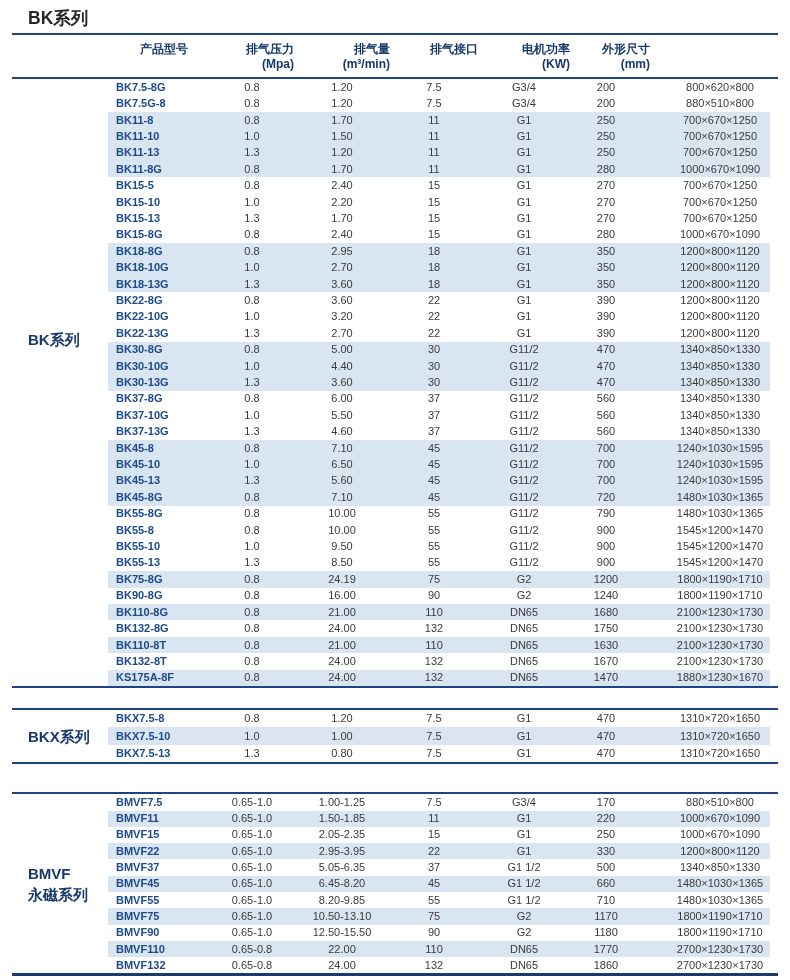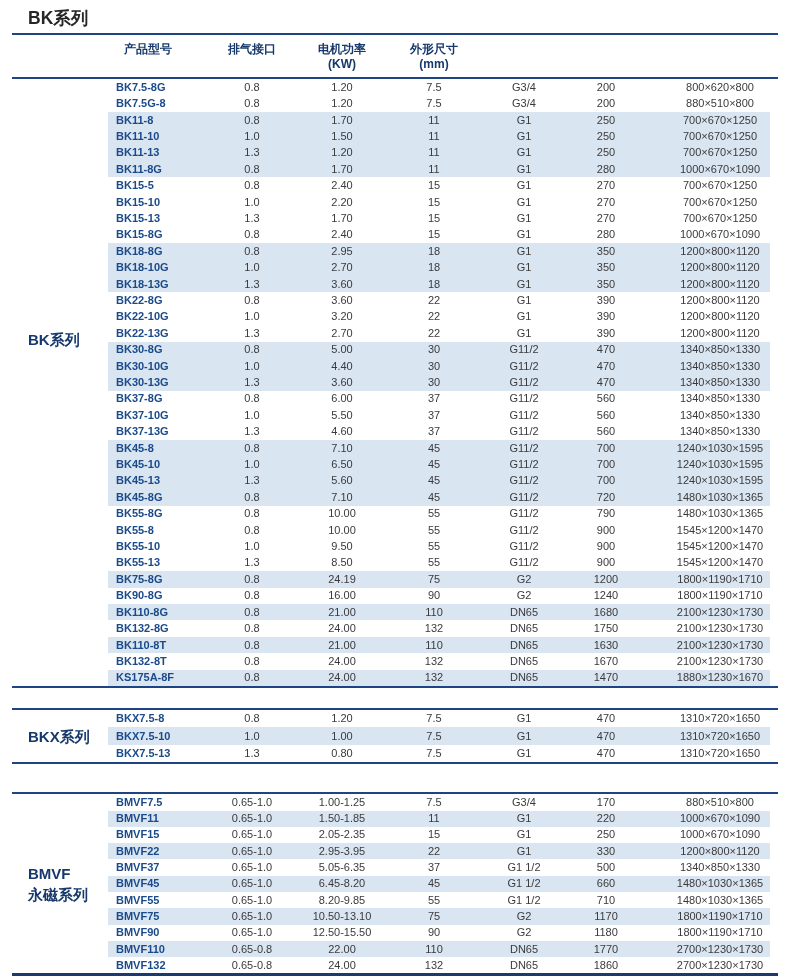--- a/index.html
+++ b/index.html
@@ -19,21 +19,21 @@
     display:grid;
     grid-template-columns:102px 84px 96px 88px 92px 80px 1fr;
   }
 
   .header {
     height:46px;
     border-top:2px solid var(--navy_line,#1e4484);
     border-bottom:2px solid var(--navy_line,#1e4484);
   }
   .hcell {
-    text-align:center; padding-top:7px;
+    text-align:right; padding-top:7px;
     color:var(--header_text,#16386b); font-weight:700;
     font-size:12px; line-height:15px;
   }
   .hcell-model { padding-right:22px; }
 
   .section { position:relative; border-bottom:2px solid var(--navy_line,#1e4484); }
   .sec-0 { --rh:16.42px; }
   .sec-1 { --rh:17.4px; border-top:2px solid var(--navy_line,#1e4484); }
   .sec-2 { --rh:16.3px; border-top:2px solid var(--navy_line,#1e4484);
            border-bottom:3px solid var(--bottom_line,#1b3a6d); }
@@ -69,20 +69,28 @@
 
 <div class="page">
   <h1 class="page-title">BK系列</h1>
   <div class="table-wrap">
     <div class="header grid-cols" id="table-header">
         <div class="hcell hcell-model">
           <div>产品型号</div>
           <div></div>
         </div>
         <div class="hcell">
+          <div>排气压力</div>
+          <div>(Mpa)</div>
+        </div>
+        <div class="hcell">
+          <div>排气量</div>
+          <div>(m³/min)</div>
+        </div>
+        <div class="hcell">
           <div>排气接口</div>
           <div></div>
         </div>
         <div class="hcell">
           <div>电机功率</div>
           <div>(KW)</div>
         </div>
         <div class="hcell">
           <div>外形尺寸</div>
           <div>(mm)</div>

